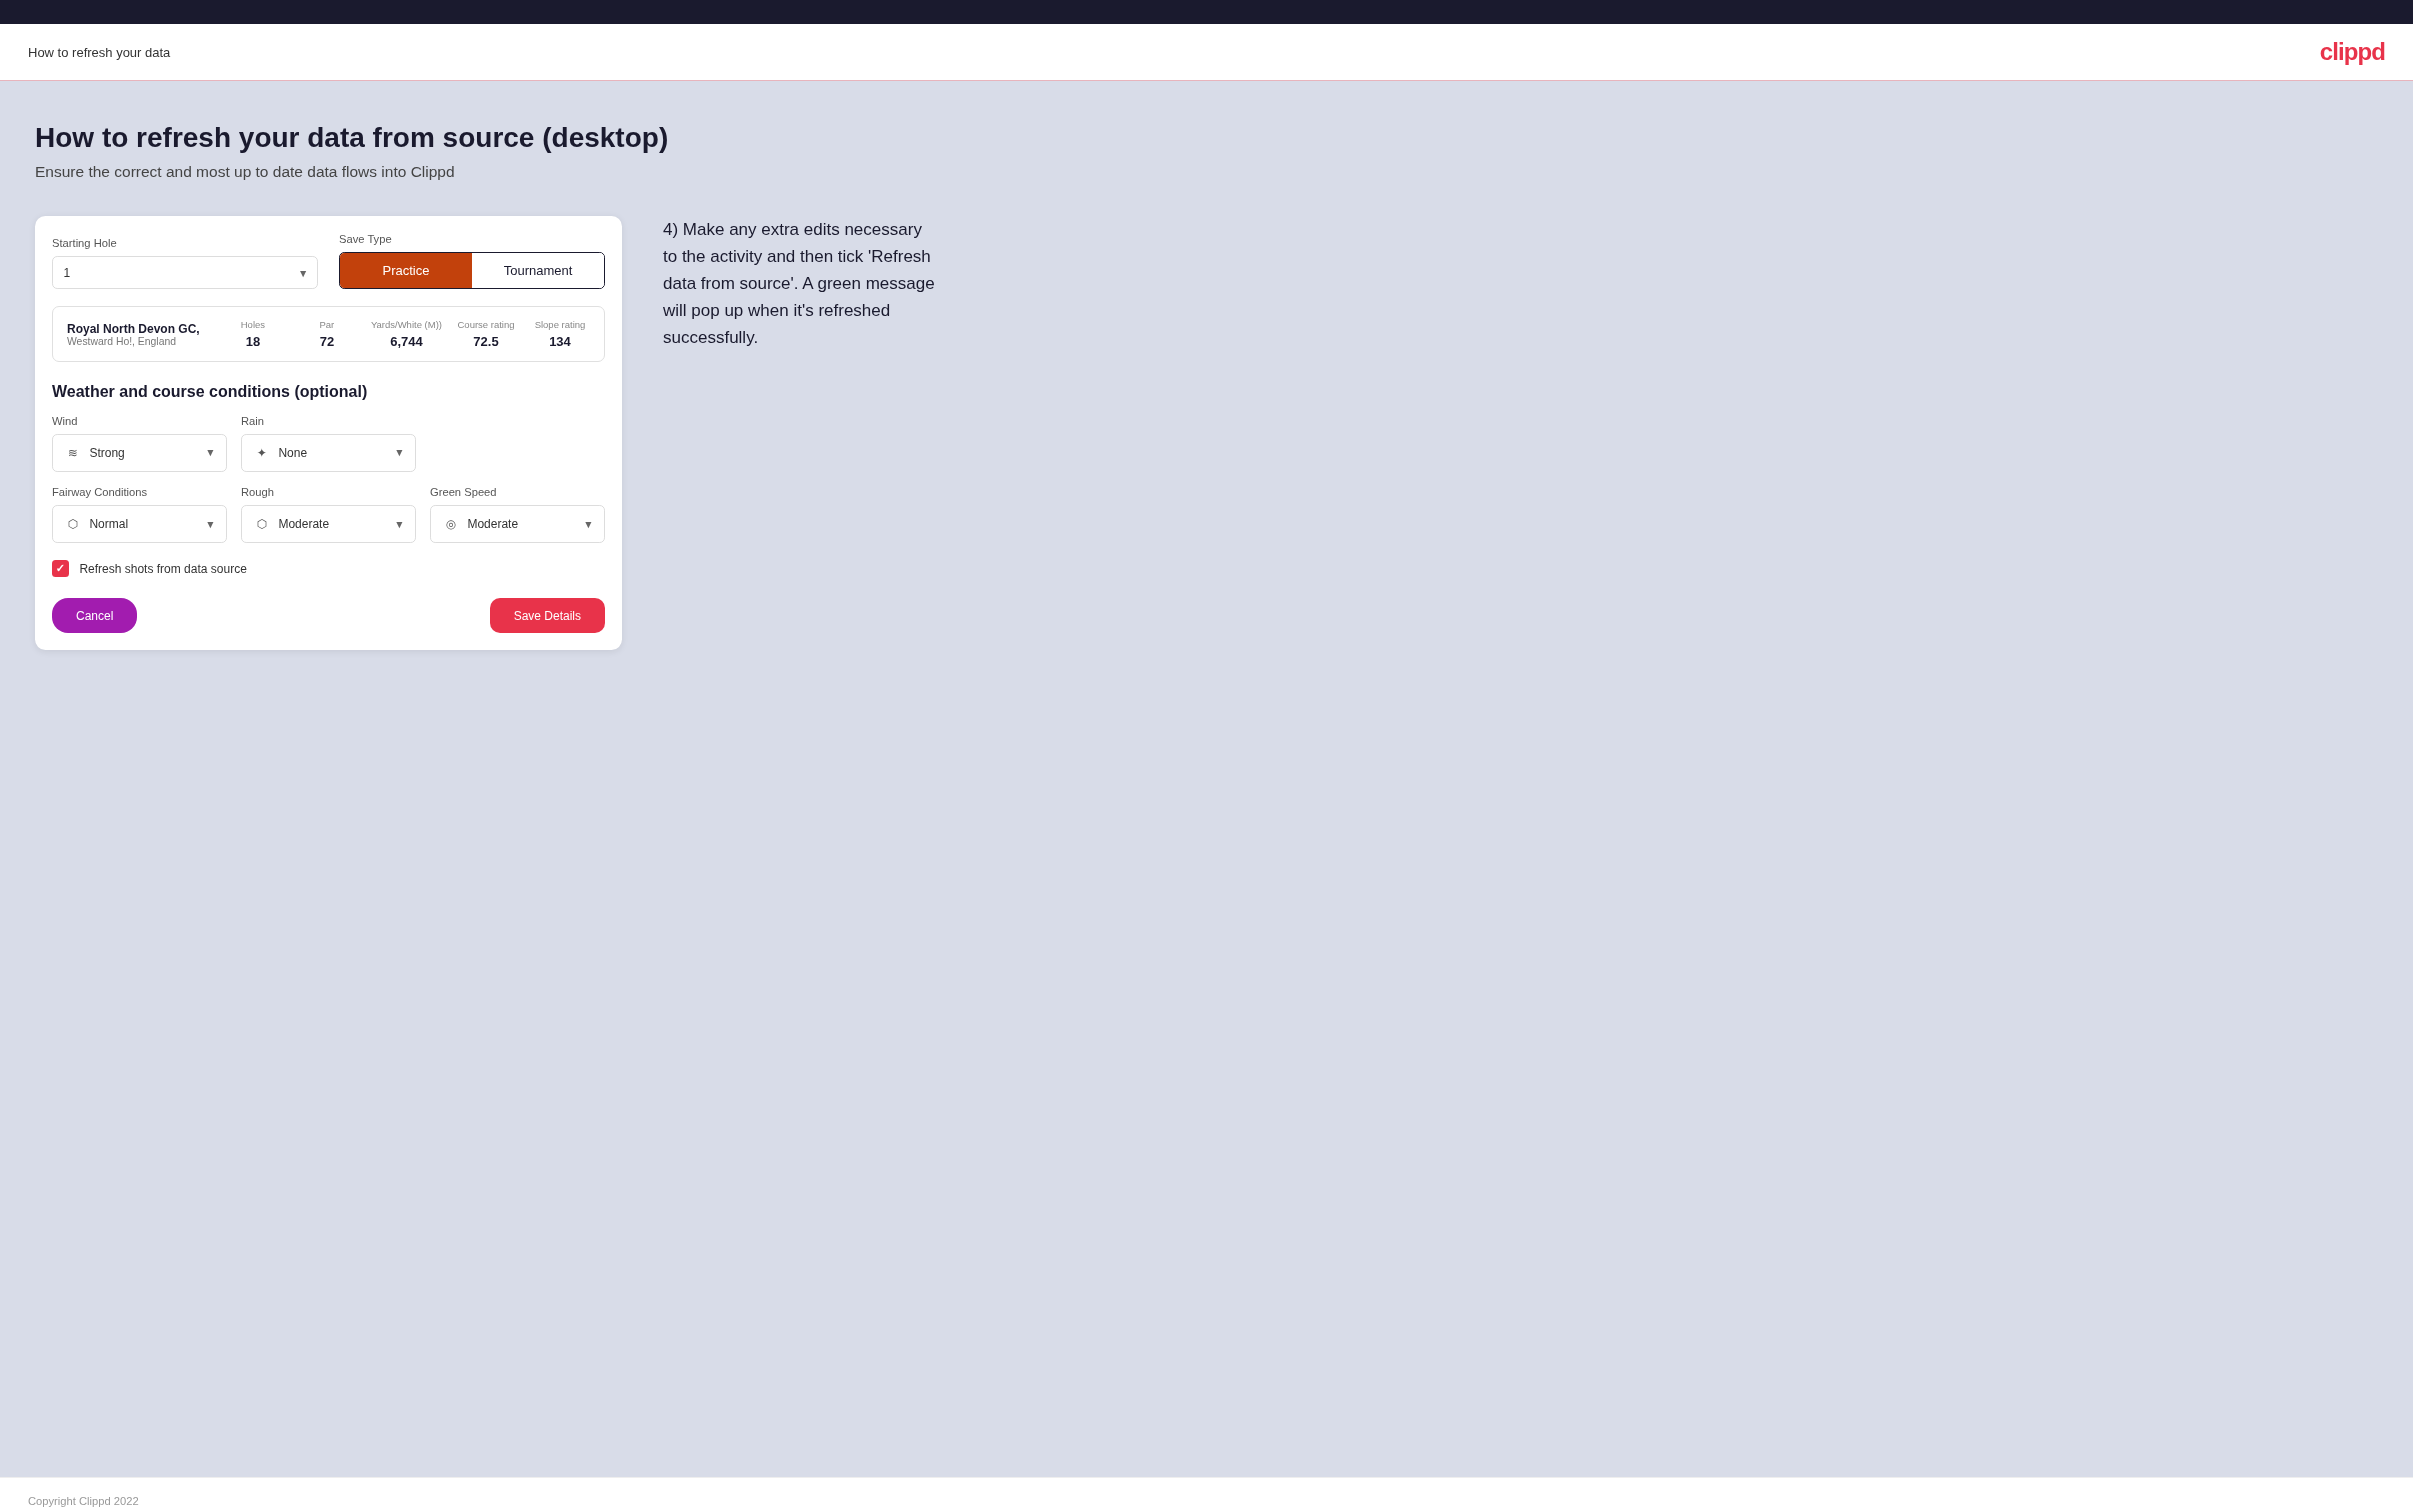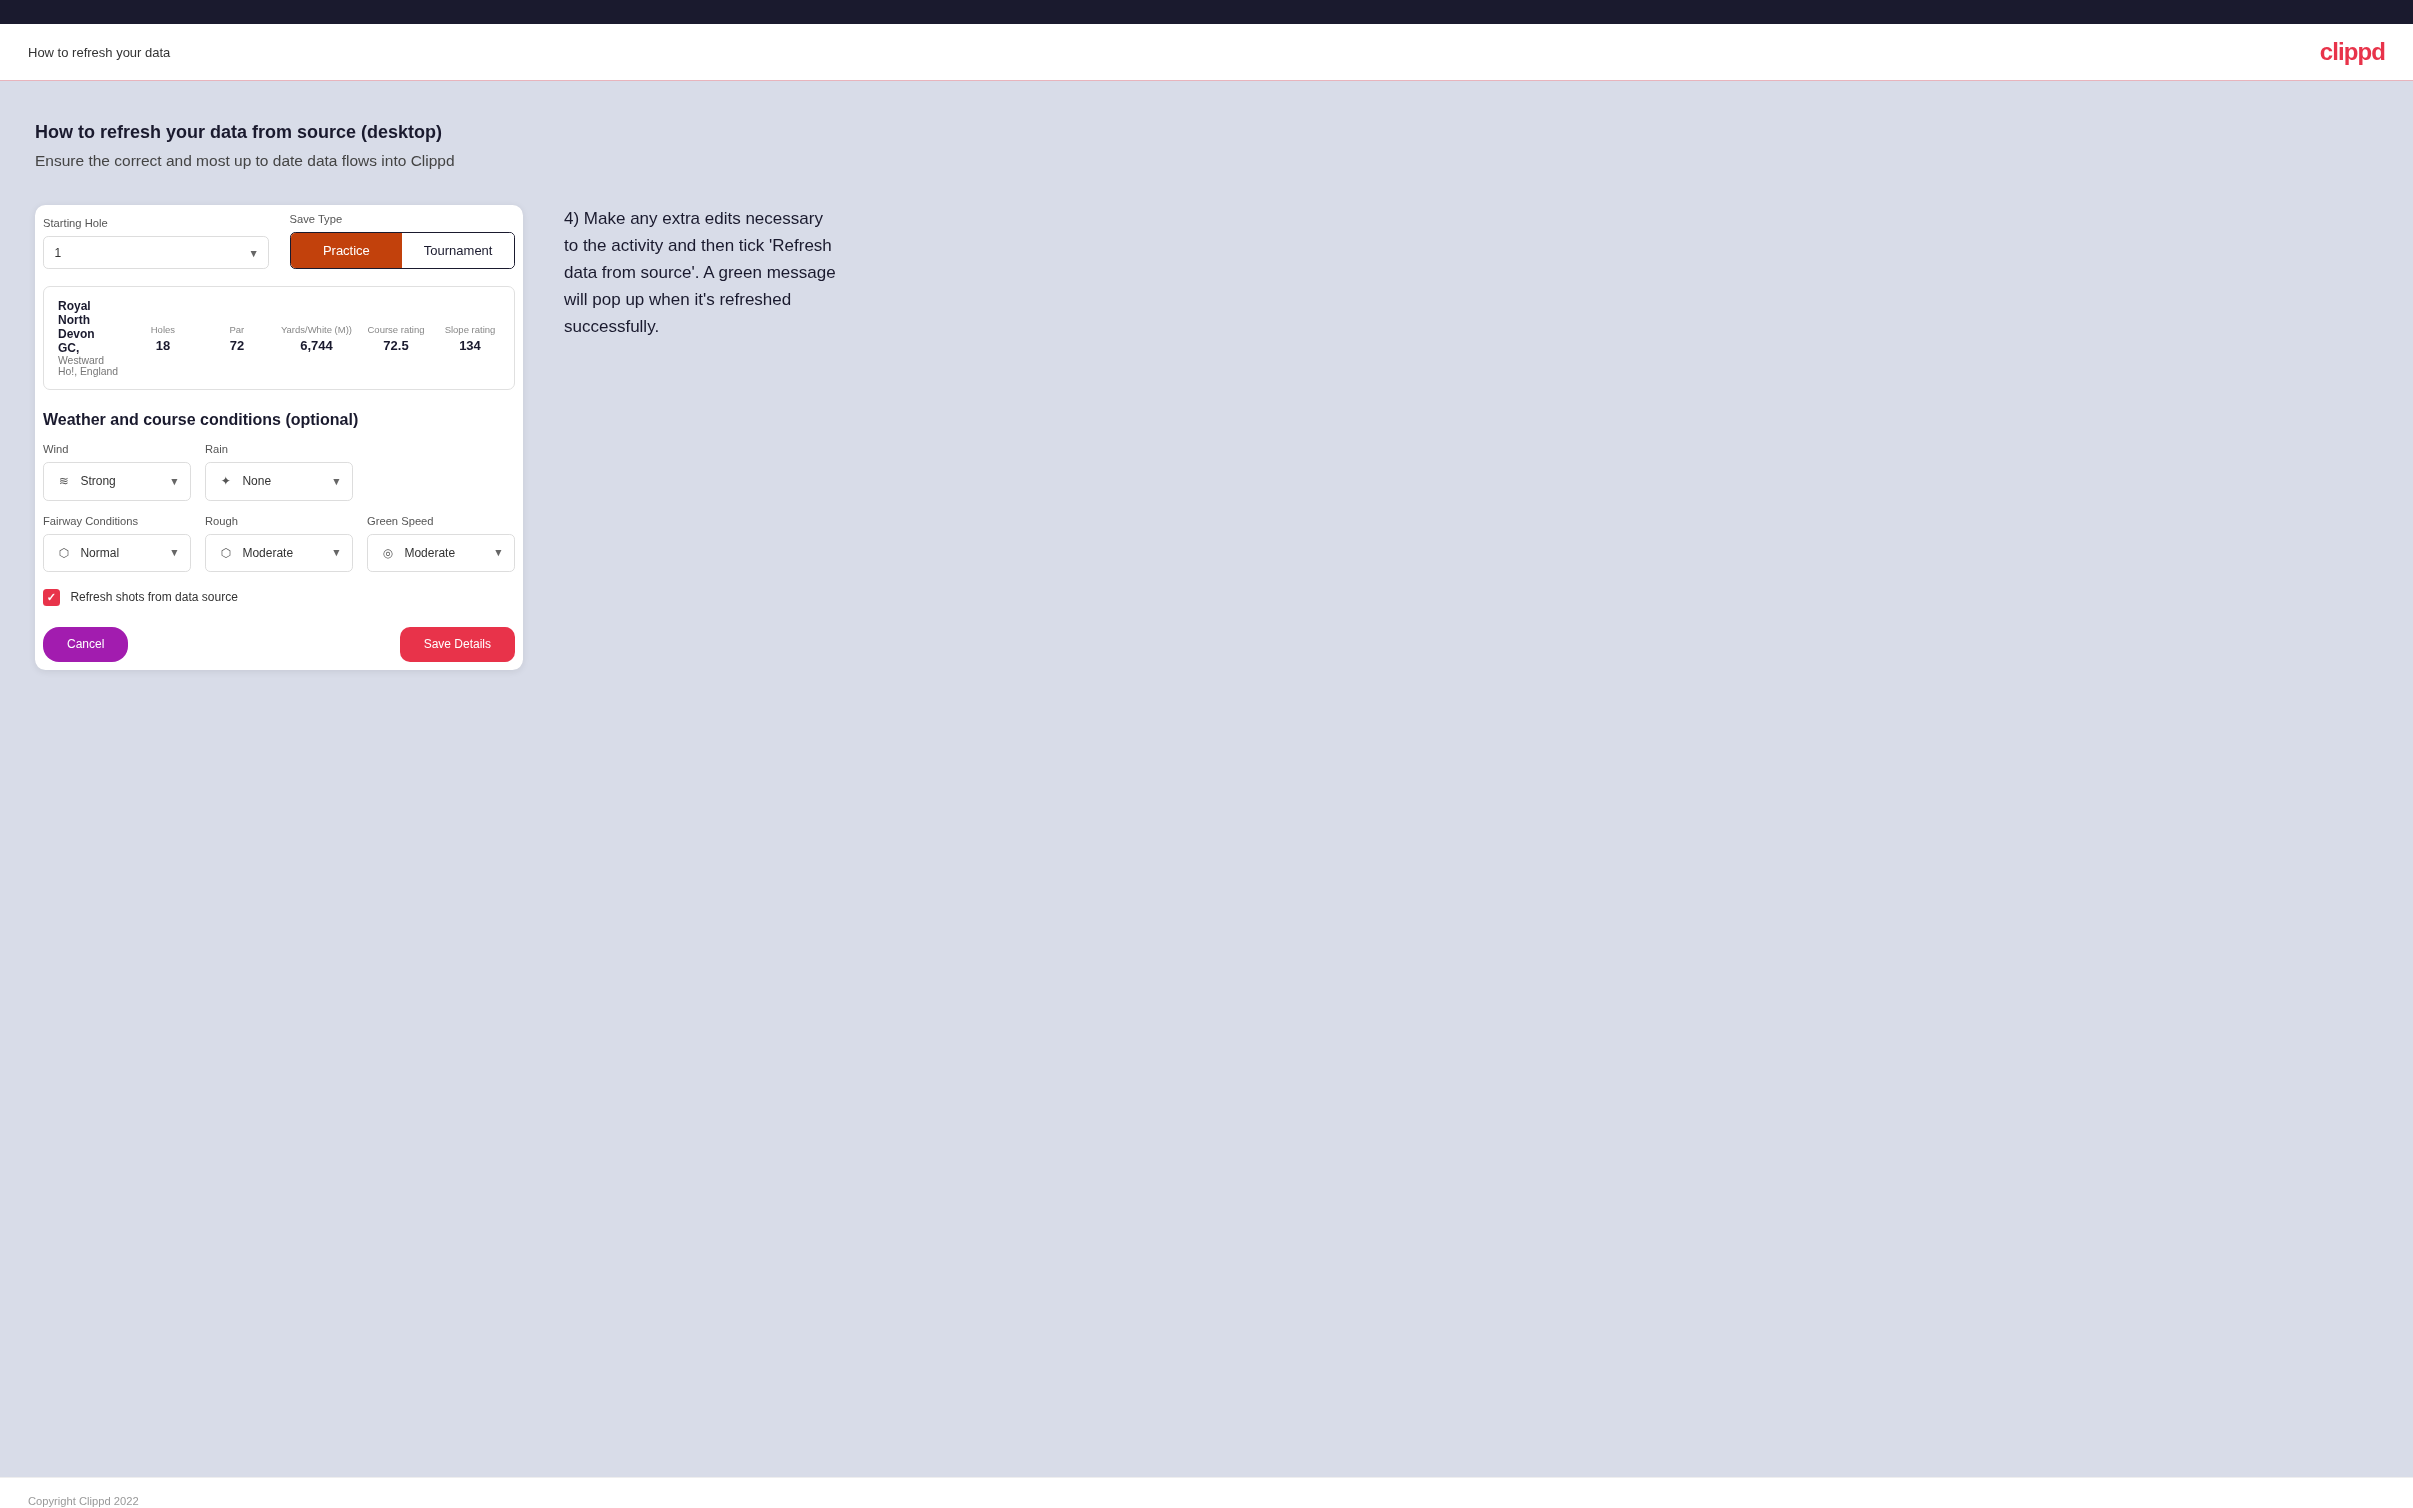--- a/index.html
+++ b/index.html
@@ -32,43 +32,43 @@
       letter-spacing: -0.9px;
     }
 
     .main-content {
       background: #d8dce8;
       min-height: calc(100vh - 112px);
       padding: 41px 35px;
     }
 
     .page-title {
-      font-size: 18px;
+      font-size: 28px;
       font-weight: 700;
       color: #1a1a2e;
       margin-bottom: 8.6px;
     }
 
     .page-subtitle {
       font-size: 15.5px;
       color: #444;
       margin-bottom: 35px;
     }
 
     .content-area {
       display: flex;
       gap: 41px;
       align-items: flex-start;
     }
 
     .card {
       background: #fff;
       border-radius: 10.4px;
-      padding: 8px;
-      width: 488px;
+      padding: 17px;
+      width: 587px;
       flex-shrink: 0;
       box-shadow: 0 1.7px 7px rgba(0,0,0,0.08);
     }
 
     .form-group {
       flex: 1;
     }
 
     .form-label {
       font-size: 11.2px;

